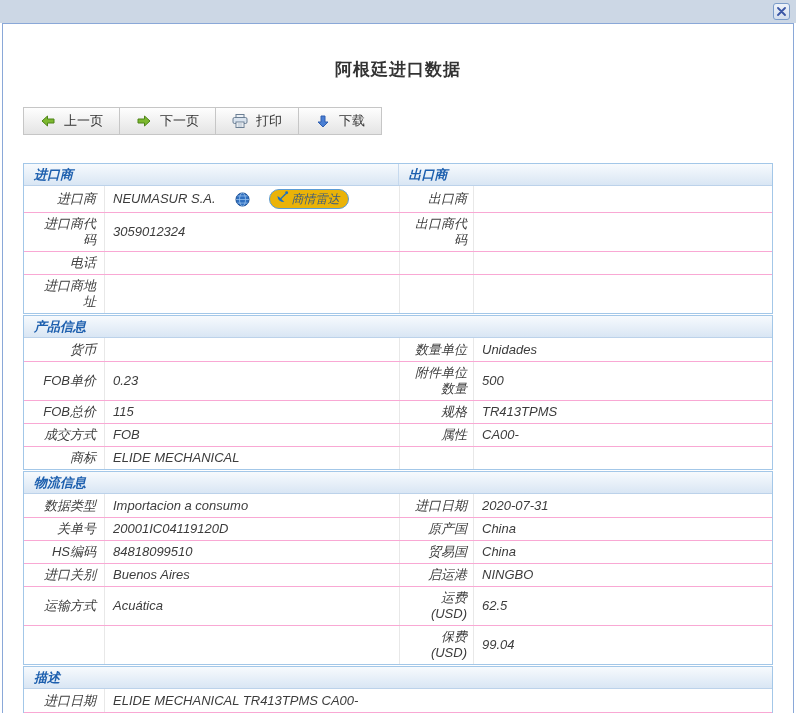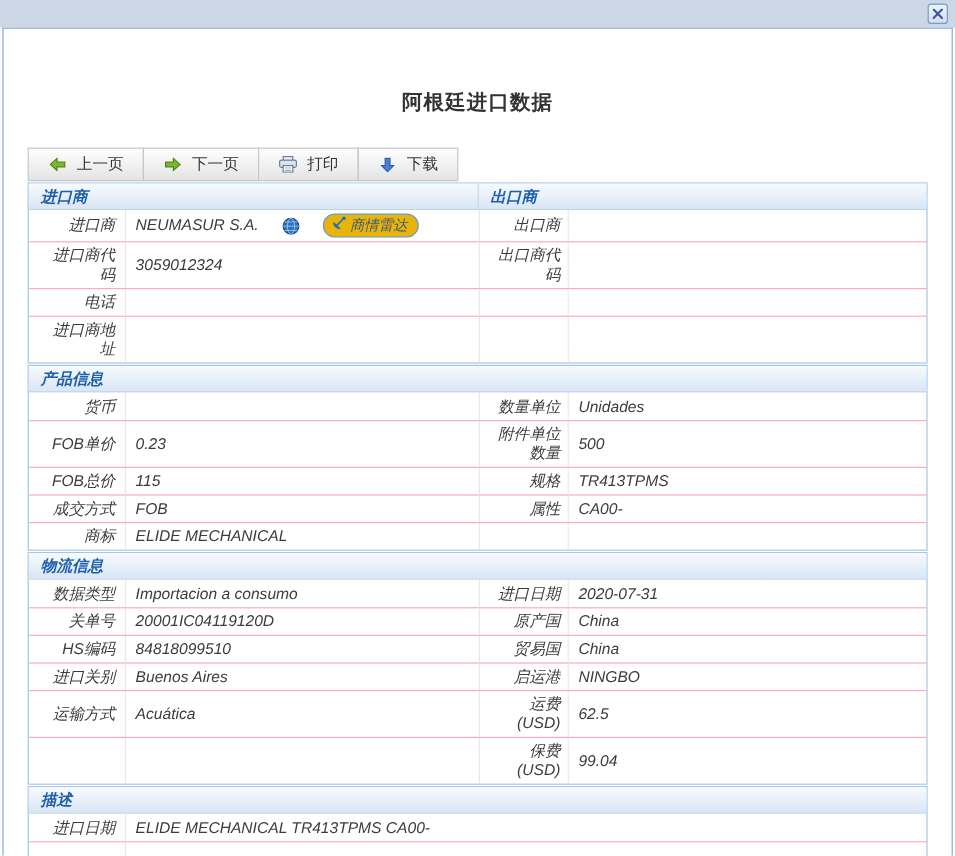--- a/index.html
+++ b/index.html
@@ -1,21 +1,21 @@
 <!DOCTYPE html>
 <html><head>
 <meta charset="utf-8">
 <style>
   * { margin:0; padding:0; box-sizing:border-box; }
   html,body { width:796px; height:713px; font-family:"Liberation Sans","DejaVu Sans",sans-serif; background:#fff; overflow:hidden; }
   .topbar { position:absolute; top:0; left:0; width:796px; height:23px; background:#ccd7e5; }
   .close-btn { position:absolute; top:3px; right:6px; width:17px; height:17px; background:linear-gradient(#eef3fa,#d3deed); border:1px solid #7b9cc9; border-radius:3px; display:flex; align-items:center; justify-content:center; cursor:pointer; }
   .dialog { position:absolute; top:23px; left:2px; width:792px; height:690px; background:#fff; border:1px solid #8aa8d8; border-bottom:none; }
-  h1.title { text-align:center; padding-top:50px; font-size:17px; font-weight:bold; color:#333; letter-spacing:1px; }
-  .toolbar { margin:26px 0 1px 20px; display:flex; }
+  h1.title { text-align:center; padding-top:34px; font-size:17px; font-weight:bold; color:#333; letter-spacing:1px; }
+  .toolbar { margin:26px 0 28px 20px; display:flex; }
   .tbtn { display:inline-flex; align-items:center; gap:8px; padding:4px 16px; font-size:13px; color:#333; background:linear-gradient(#fefefe,#e4e4e4); border:1px solid #c6c6c6; cursor:pointer; margin-right:-1px; min-height:26px; }
   .tbtn .ticon { display:inline-flex; width:16px; justify-content:center; }
   .section { margin:0 20px 1px 20px; border:1px solid #a3c7e8; background:#fff;font-style:italic; }
   .sec-header { display:flex; background:linear-gradient(#f7fafd,#d9e6f4); border-bottom:1px solid #bcd2ea; font-size:13px; font-weight:bold; color:#1d5fae; }
   .sec-header .hcell { padding:3px 0 3px 10px; line-height:15px; flex:1; }
   .sec-header .hcell + .hcell { border-left:1px solid #c6d9ee; }
   .rows { width:100%; }
   .trow { display:flex; border-top:1px solid #f9a8d4; align-items:center; min-height:23px; }
   .trow:first-child { border-top:none; }
   .cell { font-size:13px; color:#3c3c3c; padding:3px 8px; line-height:16px; }

